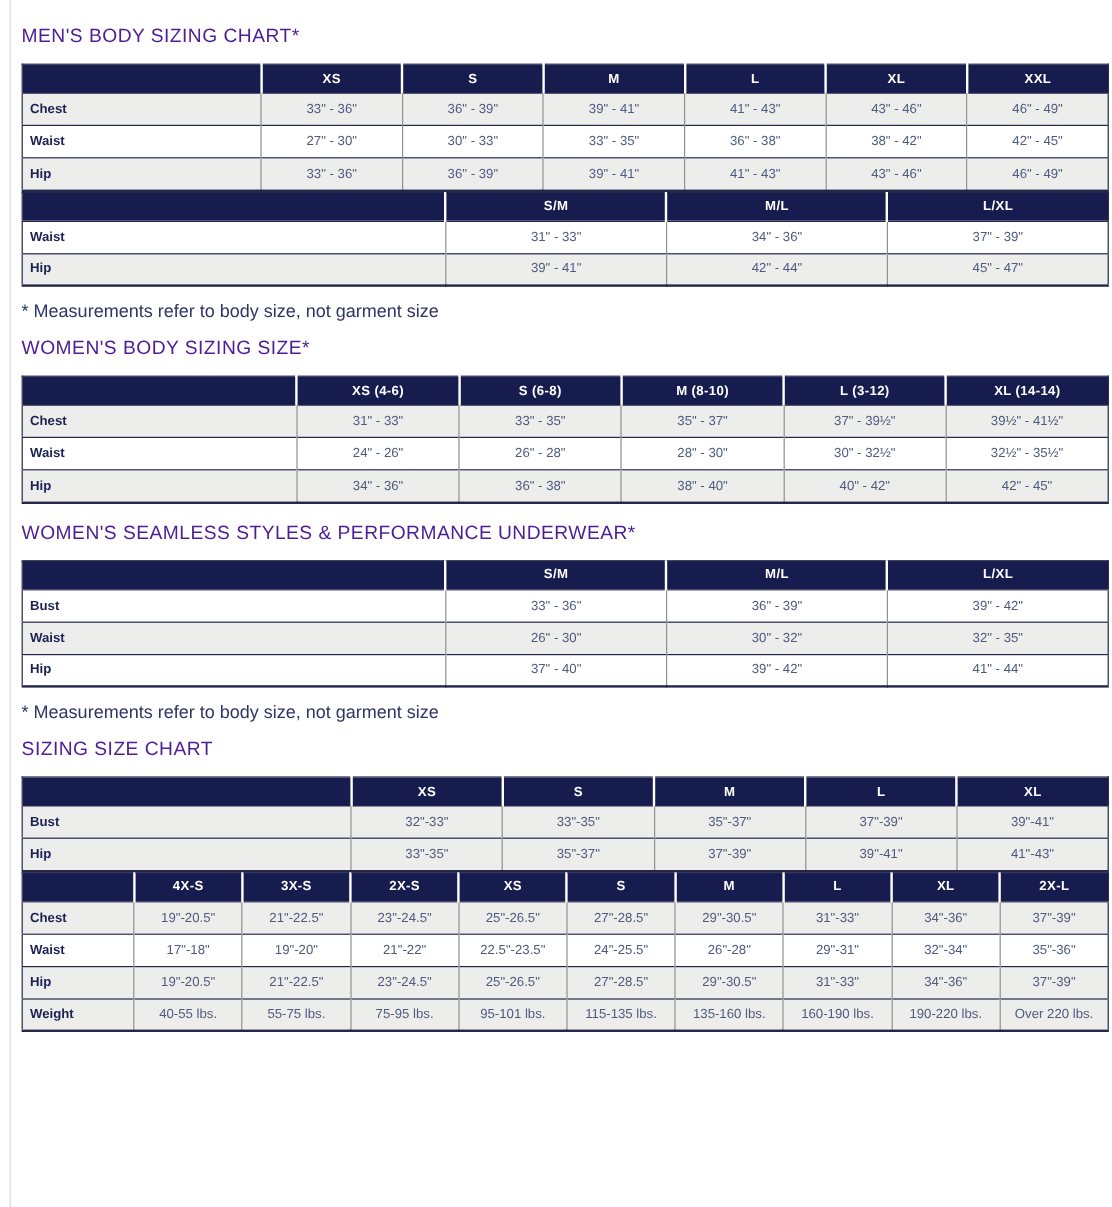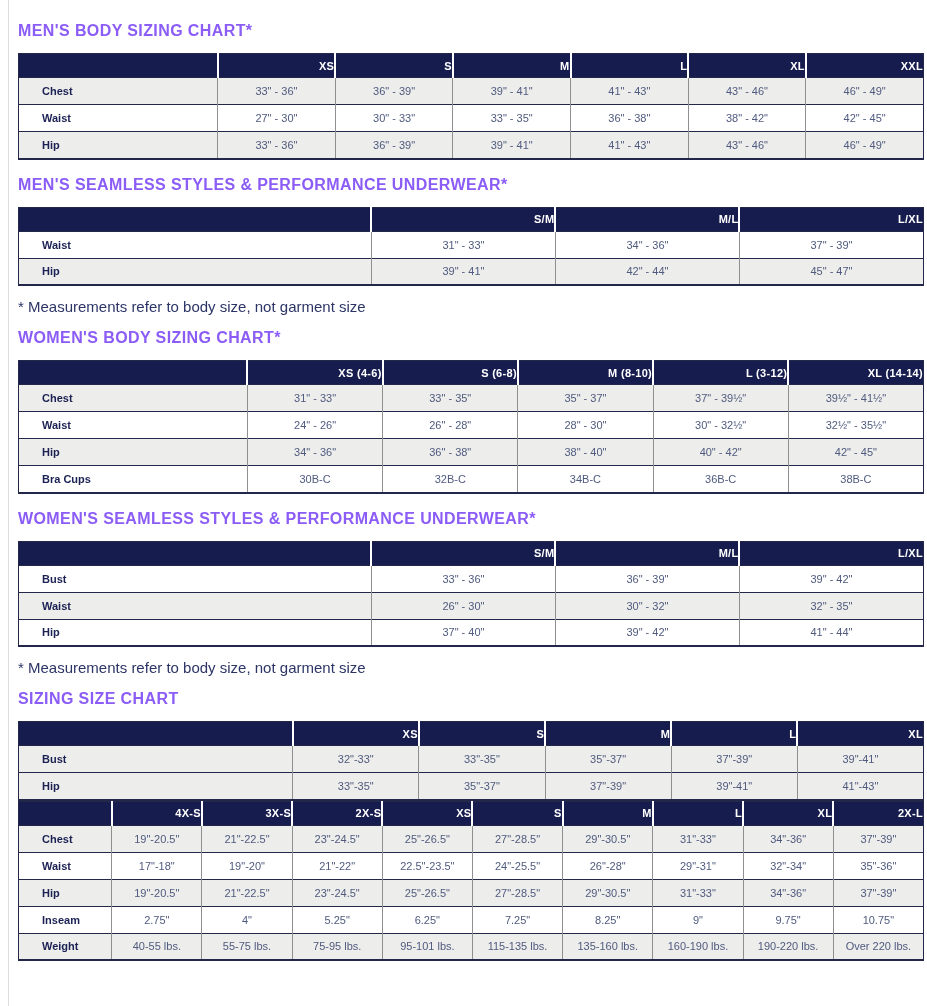--- a/index.html
+++ b/index.html
@@ -5,37 +5,37 @@
   * { margin:0; padding:0; box-sizing:border-box; }
   html, body { background:#ffffff; }
   body {
     width:927px; height:1006px; position:relative; overflow:hidden;
     font-family:"Liberation Sans", sans-serif;
     -webkit-font-smoothing:antialiased;
   }
   .page-edge { position:absolute; left:8px; top:0; bottom:0; width:1px; background:#dcdcdc; }
   .page { padding:6px 3px 0 18px; }
   h2.section-title {
-    color:#8b5cf6; font-size:16px; font-weight:bold; letter-spacing:0.4px;
+    color:#4c1d95; font-size:16px; font-weight:normal; letter-spacing:0.4px;
     margin:16px 0 13px 0; line-height:18px;
   }
   .tblwrap table {
     width:100%; border-collapse:collapse; table-layout:fixed;
     border:1px solid #23274a; border-bottom:2px solid #23274a;
   }
   thead th {
     background:#171c4f; color:#ffffff; font-size:11px; font-weight:bold;
-    height:24px; text-align:right; letter-spacing:0.3px;
+    height:24px; text-align:center; letter-spacing:0.3px;
     border-left:2px solid #ffffff;
   }
   thead th.corner { border-left:none; }
   tbody tr { height:27px; background:#ffffff; border-top:1px solid #23274a; }
   tbody tr.gray { background:#ededeb; }
   tbody th.lab {
-    text-align:left; padding-left:23px; color:#1b2153;
+    text-align:left; padding-left:6px; color:#1b2153;
     font-size:11px; font-weight:bold;
   }
   tbody td {
     text-align:center; color:#4f5a7e; font-size:11px;
     border-left:1px solid #8f8f8f;
   }
   p.footnote { color:#2c3566; font-size:15px; line-height:13px; margin:14px 0 3px 0; }
 </style>
 </head>
 <body>
@@ -95,21 +95,20 @@
               <td>41" - 43"</td>
               <td>43" - 46"</td>
               <td>46" - 49"</td>
             </tr>
           </tbody>
         </table>
       </div>
   </section>
 
   <section>
-    <h2 class="section-title">MEN'S SEAMLESS STYLES &amp; PERFORMANCE UNDERWEAR*</h2>
     <div class="tblwrap">
         <table>
           <colgroup>
             <col style="width: 39%;">
             <col>
             <col>
             <col>
           </colgroup>
           <thead>
             <tr>
@@ -133,21 +132,21 @@
               <td>45" - 47"</td>
             </tr>
           </tbody>
         </table>
       </div>
   </section>
 
   <p class="footnote">* Measurements refer to body size, not garment size</p>
 
   <section>
-    <h2 class="section-title">WOMEN'S BODY SIZING CHART*</h2>
+    <h2 class="section-title">WOMEN'S BODY SIZING SIZE*</h2>
     <div class="tblwrap">
         <table>
           <colgroup>
             <col style="width: 25.3%;">
             <col>
             <col>
             <col>
             <col>
             <col>
           </colgroup>
@@ -178,28 +177,20 @@
               <td>30" - 32½"</td>
               <td>32½" - 35½"</td>
             </tr>
             <tr class="gray">
               <th class="lab" scope="row">Hip</th>
               <td>34" - 36"</td>
               <td>36" - 38"</td>
               <td>38" - 40"</td>
               <td>40" - 42"</td>
               <td>42" - 45"</td>
-            </tr>
-            <tr>
-              <th class="lab" scope="row">Bra Cups</th>
-              <td>30B-C</td>
-              <td>32B-C</td>
-              <td>34B-C</td>
-              <td>36B-C</td>
-              <td>38B-C</td>
             </tr>
           </tbody>
         </table>
       </div>
   </section>
 
   <section>
     <h2 class="section-title">WOMEN'S SEAMLESS STYLES &amp; PERFORMANCE UNDERWEAR*</h2>
     <div class="tblwrap">
         <table>
@@ -346,32 +337,20 @@
               <td>19"-20.5"</td>
               <td>21"-22.5"</td>
               <td>23"-24.5"</td>
               <td>25"-26.5"</td>
               <td>27"-28.5"</td>
               <td>29"-30.5"</td>
               <td>31"-33"</td>
               <td>34"-36"</td>
               <td>37"-39"</td>
             </tr>
-            <tr>
-              <th class="lab" scope="row">Inseam</th>
-              <td>2.75"</td>
-              <td>4"</td>
-              <td>5.25"</td>
-              <td>6.25"</td>
-              <td>7.25"</td>
-              <td>8.25"</td>
-              <td>9"</td>
-              <td>9.75"</td>
-              <td>10.75"</td>
-            </tr>
             <tr class="gray">
               <th class="lab" scope="row">Weight</th>
               <td>40-55 lbs.</td>
               <td>55-75 lbs.</td>
               <td>75-95 lbs.</td>
               <td>95-101 lbs.</td>
               <td>115-135 lbs.</td>
               <td>135-160 lbs.</td>
               <td>160-190 lbs.</td>
               <td>190-220 lbs.</td>

